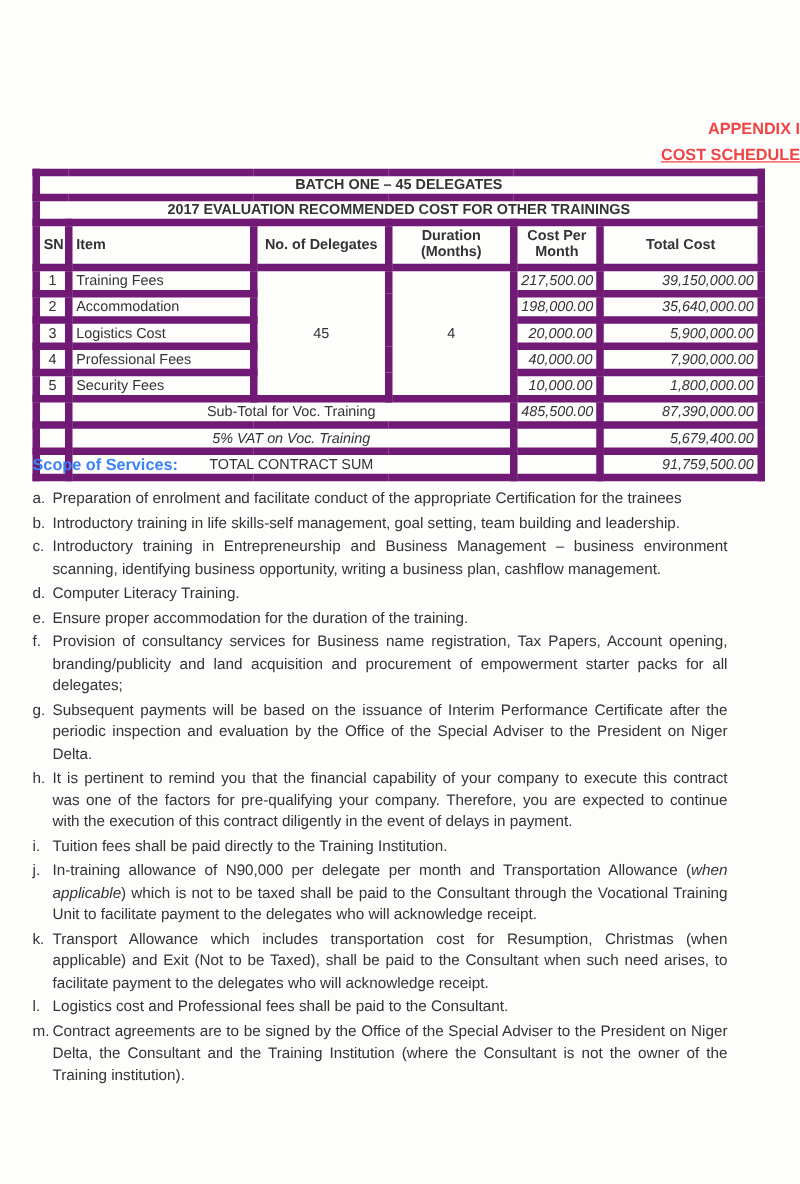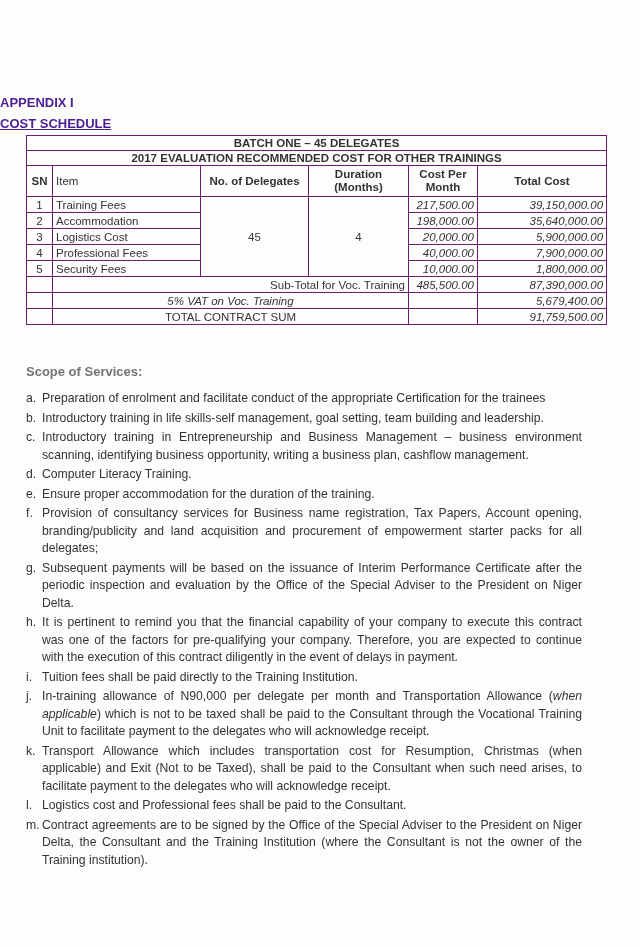--- a/index.html
+++ b/index.html
@@ -2,43 +2,43 @@
 <html><head>
 <meta charset="utf-8">
 <style>
   html, body { margin: 0; padding: 0; }
   body {
     width: 640px; height: 947px; background: #fdfdfc; overflow: hidden;
     font-family: "Liberation Sans", sans-serif; color: #2a2a2a;
     position: relative;
   }
   .title {
-    position: absolute; left: 0; width: 640px; text-align: left;
-    font-size: 13px; font-weight: bold; color: #4c1d95;
+    position: absolute; left: 0; width: 640px; text-align: right;
+    font-size: 13px; font-weight: bold; color: #ef4444;
   }
   #t1 { top: 95px; }
   #t2 { top: 116px; text-decoration: underline; }
   table.cost {
     position: absolute; left: 26px; top: 135px; width: 580px;
     border-collapse: collapse; font-size: 11.5px; color: #333;
     table-layout: fixed;
   }
   table.cost td, table.cost th {
-    border: 1px solid #701a75; padding: 0 3px; height: 15px; line-height: 14px;
+    border: 6px solid #701a75; padding: 0 3px; height: 15px; line-height: 14px;
     font-weight: normal;
   }
   table.cost .banner { text-align: center; font-weight: bold; height: 14px; }
   table.cost th { font-weight: bold; text-align: center; height: 30px; line-height: 13px; }
   table.cost th.left { text-align: left; }
   .c { text-align: center; }
   .r { text-align: right; font-style: italic; }
-  .b { font-weight: bold; text-align: right; }
+  .b { font-weight: bold; }
   .i { font-style: italic; }
   .scope-title {
-    position: absolute; left: 26px; top: 364px; font-size: 13px; font-weight: bold; color: #737373;
+    position: absolute; left: 26px; top: 364px; font-size: 13px; font-weight: bold; color: #3b82f6;
   }
   ol.scope {
     position: absolute; left: 26px; top: 390px; width: 556px; margin: 0; padding: 0;
     list-style: none; font-size: 12.2px; line-height: 17.5px; color: #333;
   }
   ol.scope li { position: relative; padding-left: 16px; text-align: justify; margin-bottom: 2px; }
   ol.scope li .mk { position: absolute; left: 0; top: 0; }
 </style>
 </head>
 <body>
@@ -57,21 +57,21 @@
   </colgroup>
   <tbody>
       <tr>
         <td colspan="6" class="banner">BATCH ONE – 45 DELEGATES</td>
       </tr>
   <tr>
         <td colspan="6" class="banner">2017 EVALUATION RECOMMENDED COST FOR OTHER TRAININGS</td>
       </tr>
   <tr>
     <th>SN</th>
-    <th class="left" style="font-weight:normal">Item</th>
+    <th class="left" style="font-weight:bold">Item</th>
     <th>No. of Delegates</th>
     <th>Duration (Months)</th>
     <th>Cost Per Month</th>
     <th>Total Cost</th>
   </tr>
   <tr>
     <td class="c">1</td>
     <td>Training Fees</td>
     <td rowspan="5" class="c">45</td>
     <td rowspan="5" class="c">4</td>

